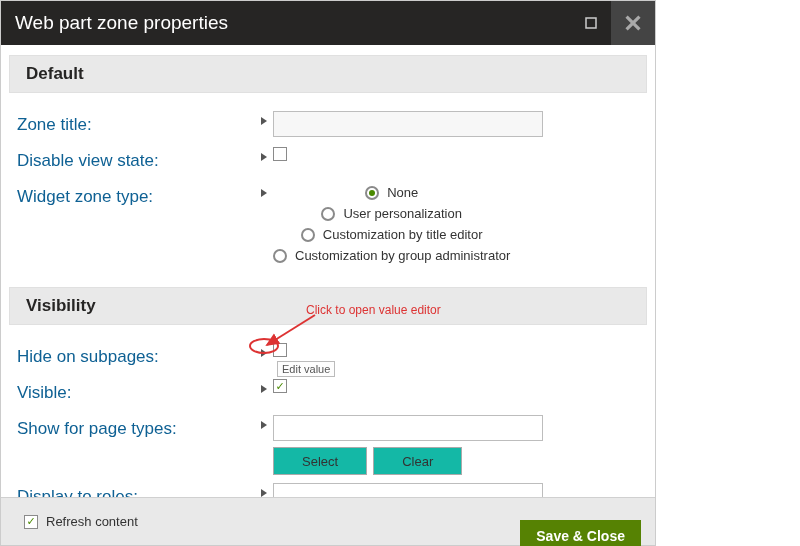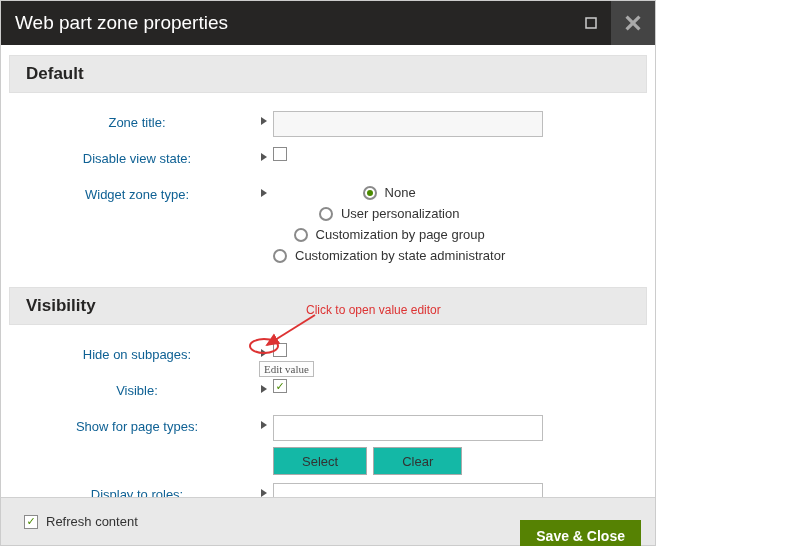--- a/index.html
+++ b/index.html
@@ -7,21 +7,21 @@
   .window { width: 656px; height: 546px; display: flex; flex-direction: column; border: 1px solid #ccc; }
   .titlebar { background: #262524; color: #fff; height: 44px; display: flex; align-items: center; padding-left: 14px; }
   .titlebar h1 { font-size: 19px; font-weight: 400; flex: 1; }
   .titlebar .winbtn { width: 40px; height: 44px; display:flex; align-items:center; justify-content:center; color:#ddd; }
   .titlebar .closebtn { width: 44px; height:44px; background:#444; display:flex; align-items:center; justify-content:center; cursor:pointer; }
   .content { flex: 1; overflow: hidden; position: relative; }
   .scrollarea { position:absolute; inset:0; overflow-y: auto; padding: 10px 0 0 0; }
   .section-header { background: #e9e9e9; padding: 8px 16px; font-size: 17px; font-weight: 600; color:#262524; margin: 0 8px; border:1px solid #e0e0e0; }
   .section-body { padding: 10px 16px 16px 16px; }
   .row { display:flex; align-items:flex-start; margin: 8px 0; min-height: 28px; }
-  .label { width: 240px; text-align: center; color: #0f6194; font-size: 13px; padding-top: 4px; cursor:pointer; }
+  .label { width: 240px; text-align: left; color: #0f6194; font-size: 17px; padding-top: 4px; cursor:pointer; }
   .caret { width: 16px; display:flex; justify-content:center; align-items:center; padding-top:6px; }
   .caret svg { width:8px; height:8px; }
   .field { flex:1; display:flex; align-items:center; gap:6px; flex-wrap:wrap; }
   input[type=text].txt { width: 270px; height: 26px; border:1px solid #bdbdbd; background:#f7f7f7; padding:2px 6px; }
   input[type=text].txt.wide { width: 270px; background:#fff; }
   .radio-group { display:flex; flex-direction:column; gap:6px; padding-top:2px;align-items:center; }
   .radio-item { display:flex; align-items:center; gap:8px; color:#333; }
   .radio { width:14px; height:14px; border:2px solid #8a8a8a; border-radius:50%; display:inline-flex; align-items:center; justify-content:center; }
   .radio.checked::after { content:""; width:6px; height:6px; border-radius:50%; background:#4a8a00; display:block; }
   .chk { width:14px; height:14px; border:1px solid #8a8a8a; display:inline-flex; align-items:center; justify-content:center; background:#fff; }
@@ -101,25 +101,25 @@
               <label class="radio-item">
                   <span class="radio checked"></span>
                   <span>None</span>
                 </label>
               <label class="radio-item">
                   <span class="radio"></span>
                   <span>User personalization</span>
                 </label>
               <label class="radio-item">
                   <span class="radio"></span>
-                  <span>Customization by page group</span>
+                  <span>Customization by title editor</span>
                 </label>
               <label class="radio-item">
                   <span class="radio"></span>
-                  <span>Customization by state administrator</span>
+                  <span>Customization by group administrator</span>
                 </label>
             </div>
           </div>
         </div>
       </div>
 
       <div class="section-header">Visibility</div>
       <div class="section-body" style="position:relative;">
 
         <div class="row">
@@ -177,21 +177,21 @@
         <div class="annot-text" style="left:305px; top:-22px;">Click to open value editor</div>
         <svg class="arrow" style="left:260px; top:-12px;" width="60" height="40">
           <defs>
               <marker id="ah" markerWidth="8" markerHeight="8" refX="6" refY="3" orient="auto">
                 <polygon points="0,0 7,3 0,6" fill="#d33"></polygon>
               </marker>
             </defs>
           <line x1="54" y1="2" x2="6" y2="32" stroke="#d33" stroke-width="2" marker-end="url(#ah)"></line>
         </svg>
         <div class="ellipse" style="left:248px; top:13px; width:30px; height:16px;"></div>
-        <div class="tooltip" style="left:258px; top:36px;font-family:Liberation Serif, serif;">Edit value</div>
+        <div class="tooltip" style="left:276px; top:36px;">Edit value</div>
 
       </div>
     </div>
   </div>
 
   <div class="footer">
     <div class="left">
       <span class="chk checked"></span>
       <span>Refresh content</span>
     </div>

